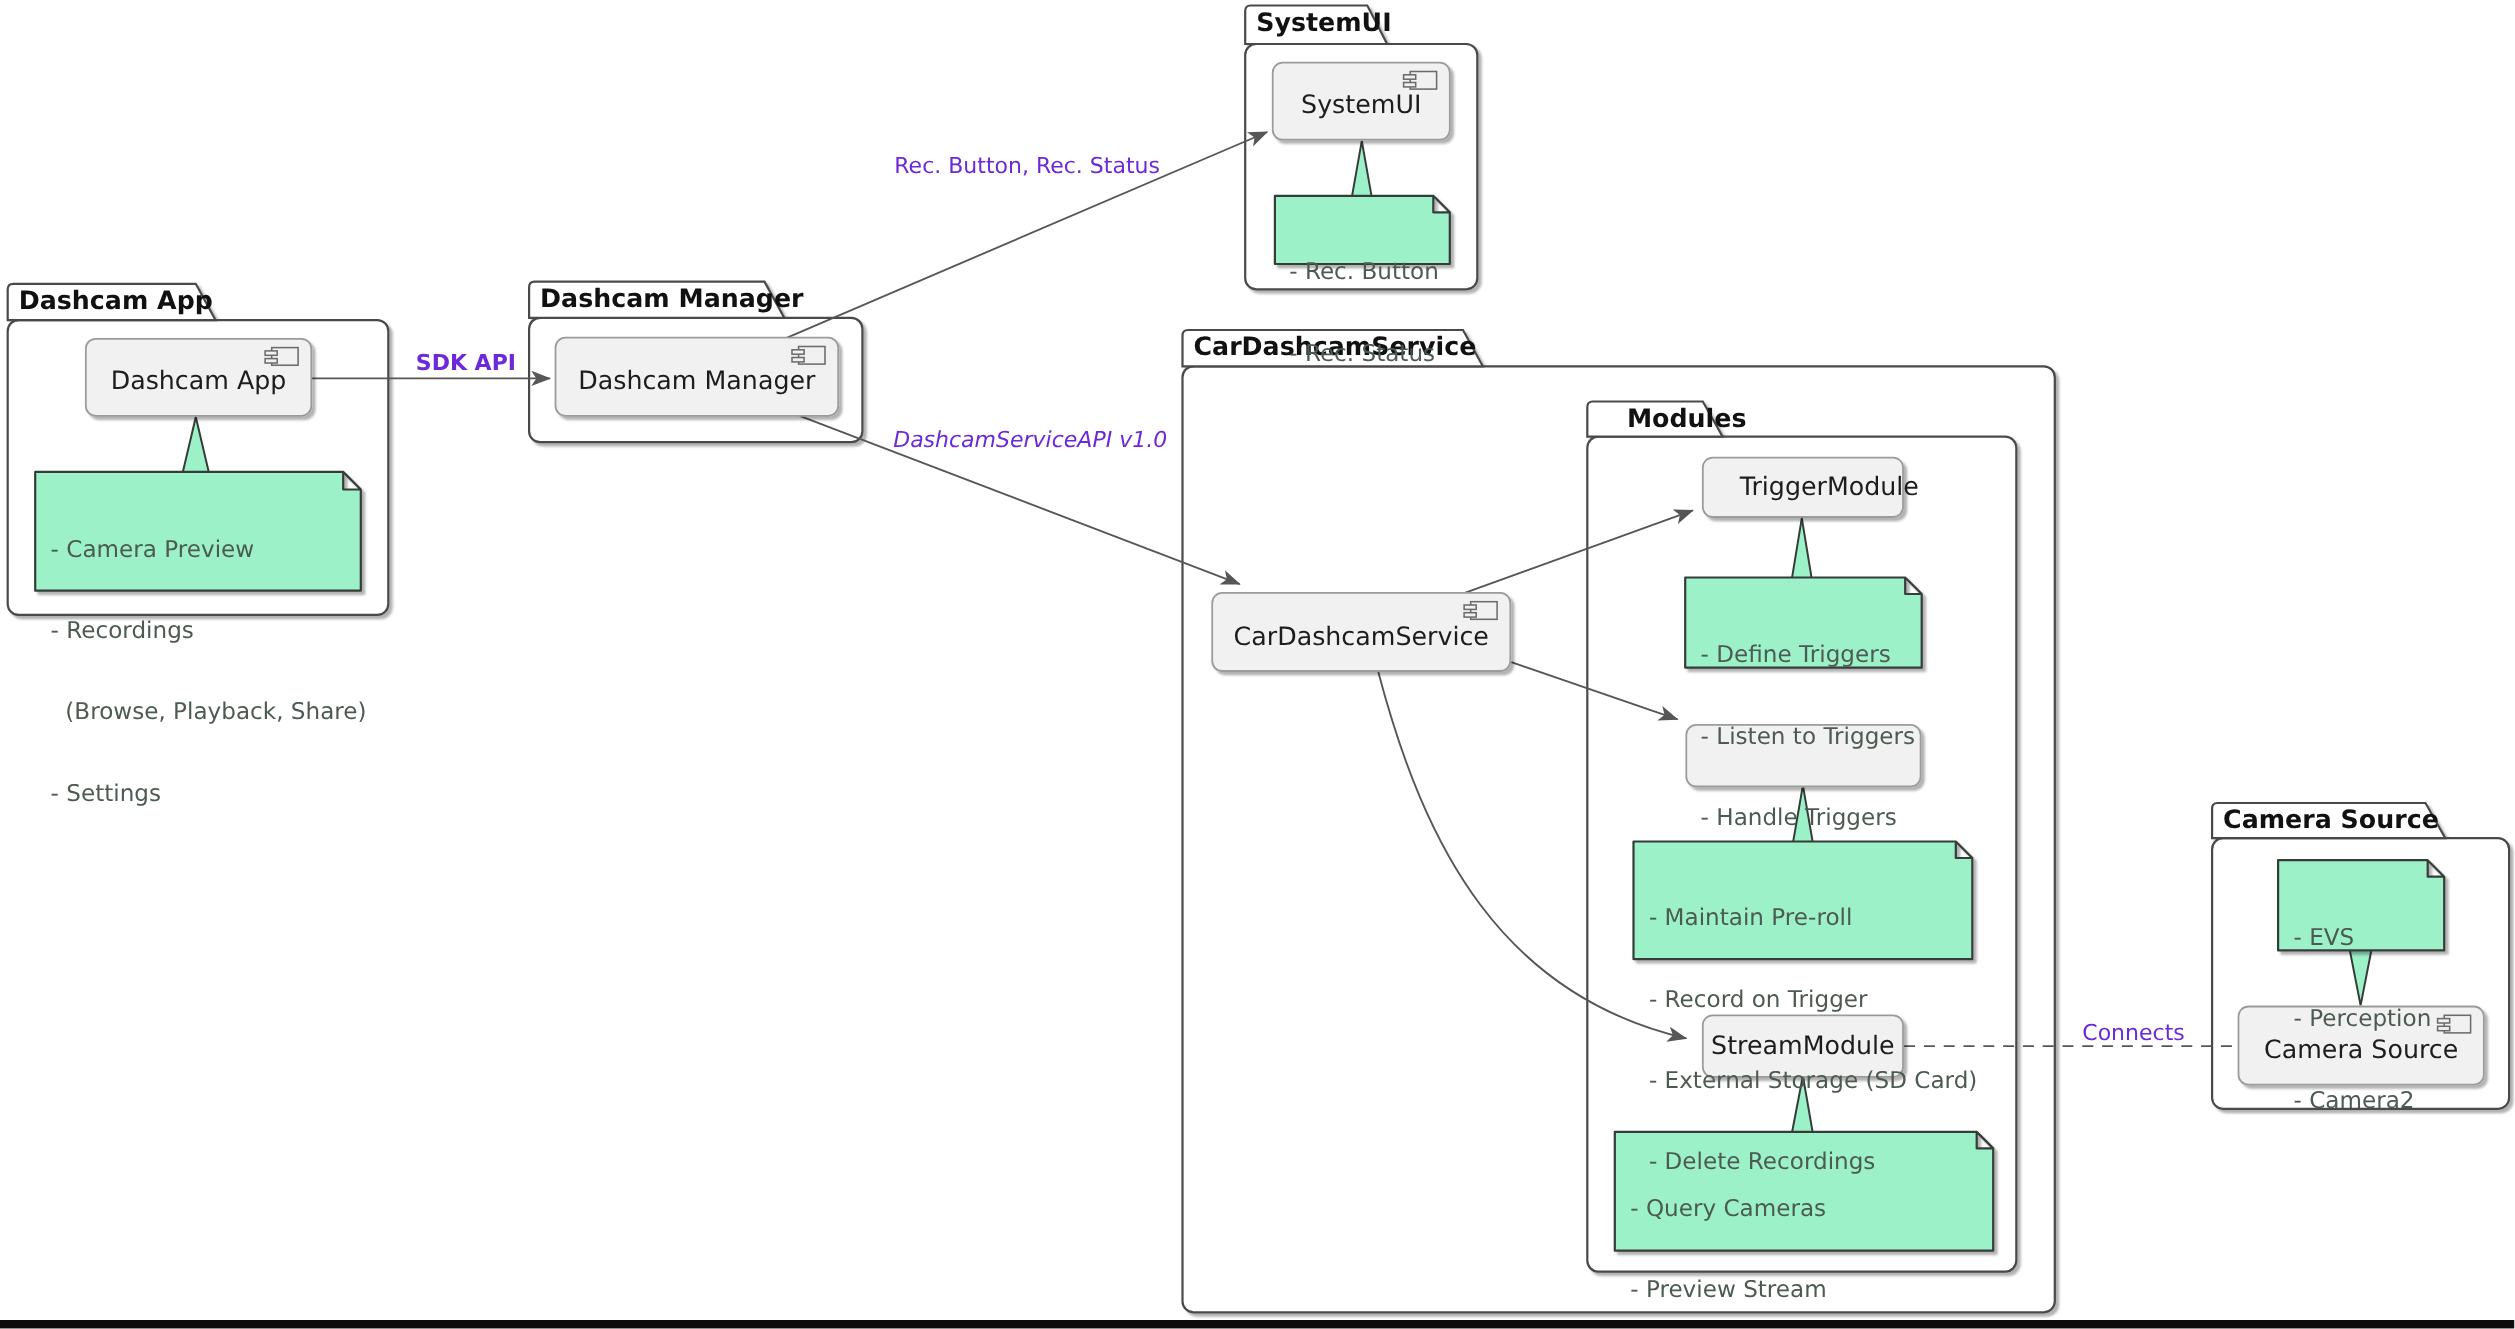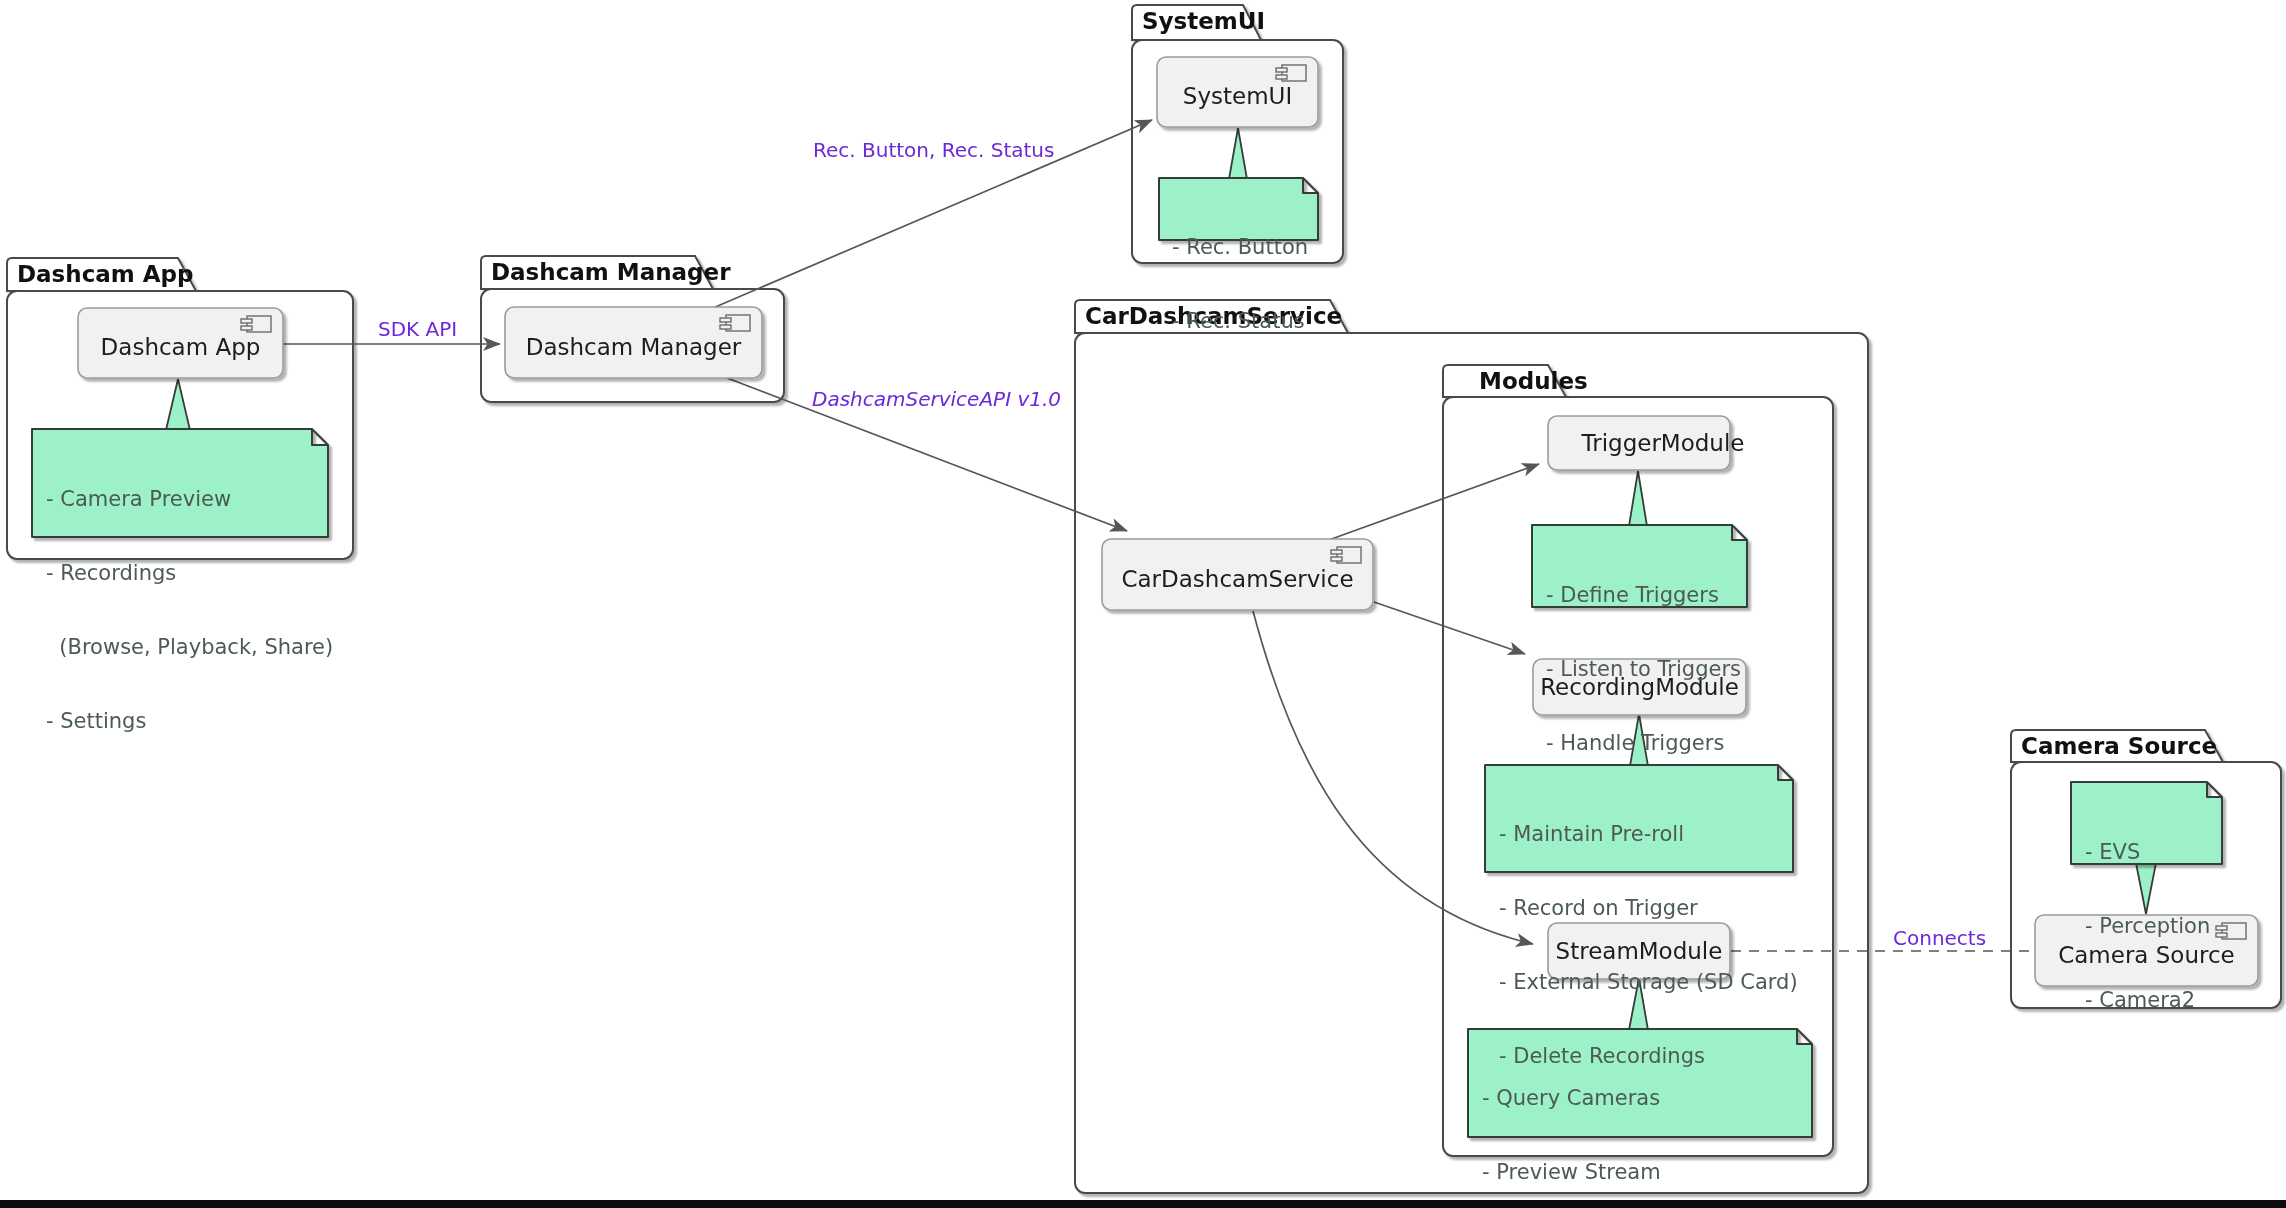--- a/index.html
+++ b/index.html
@@ -126,21 +126,20 @@
 <div class="pkg-title" style="left:1142px;top:8px;">SystemUI</div>
 <div class="pkg-title" style="left:1085px;top:303px;">CarDashcamService</div>
 <div class="pkg-title" style="left:1479px;top:368px;">Modules</div>
 <div class="pkg-title" style="left:2021px;top:733px;">Camera Source</div>
 
 <div class="comp-label" style="left:78px;top:312px;width:205px;height:70px;">Dashcam App</div>
 <div class="comp-label" style="left:505px;top:311px;width:257px;height:71px;">Dashcam Manager</div>
 <div class="comp-label" style="left:1157px;top:61px;width:161px;height:70px;">SystemUI</div>
 <div class="comp-label" style="left:1102px;top:543px;width:271px;height:71px;">CarDashcamService</div>
 <div class="comp-label" style="left:1548px;top:416px;width:182px;height:54px;margin-left:24px;">TriggerModule</div>
-<div class="comp-label" style="left:1533px;top:659px;width:213px;height:56px;">RecordingModule</div>
 <div class="comp-label" style="left:1548px;top:923px;width:182px;height:56px;">StreamModule</div>
 <div class="comp-label" style="left:2035px;top:919px;width:223px;height:71px;">Camera Source</div>
 
 <div class="note-text" style="left:1172px;top:181px;">
   <div>- Rec. Button</div>
   <div>- Rec. Status</div>
 </div>
 <div class="note-text" style="left:46px;top:433px;">
   <div>- Camera Preview</div>
   <div>- Recordings</div>
@@ -163,20 +162,20 @@
   <div>- Preview Stream</div>
   
   
 </div>
 <div class="note-text" style="left:2085px;top:786px;">
   <div>- EVS</div>
   <div>- Perception</div>
   <div>- Camera2</div>
 </div>
 
-<div class="edge-label" style="left:378px;top:317px;">SDK API</div>
+<div class="edge-label" style="left:378px;top:317px;font-weight:bold;">SDK API</div>
 <div class="edge-label" style="left:813px;top:138px;">Rec. Button, Rec. Status</div>
 <div class="edge-label" style="left:812px;top:387px;font-style:italic;">DashcamServiceAPI v1.0</div>
 <div class="edge-label" style="left:1893px;top:926px;">Connects</div>
 
 <div class="bottom-bar"></div>
 
 </div>
 
 </body></html>

